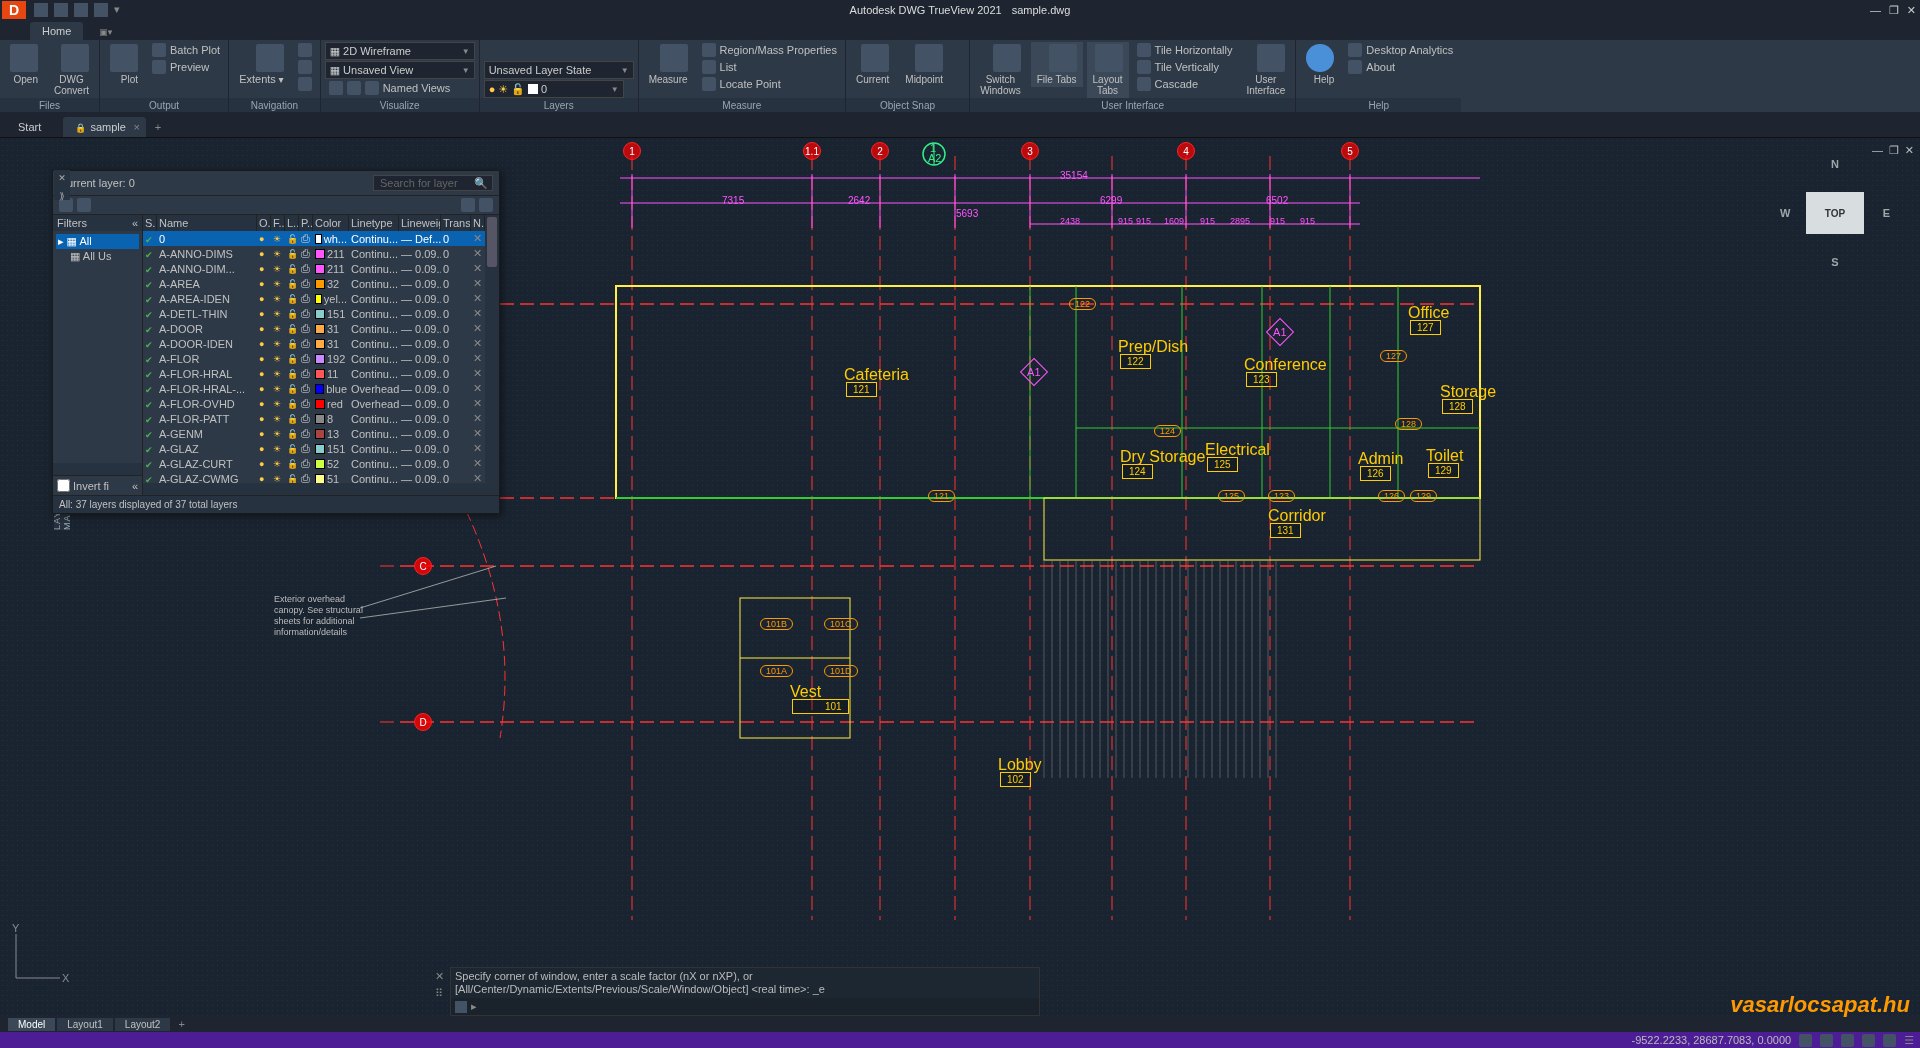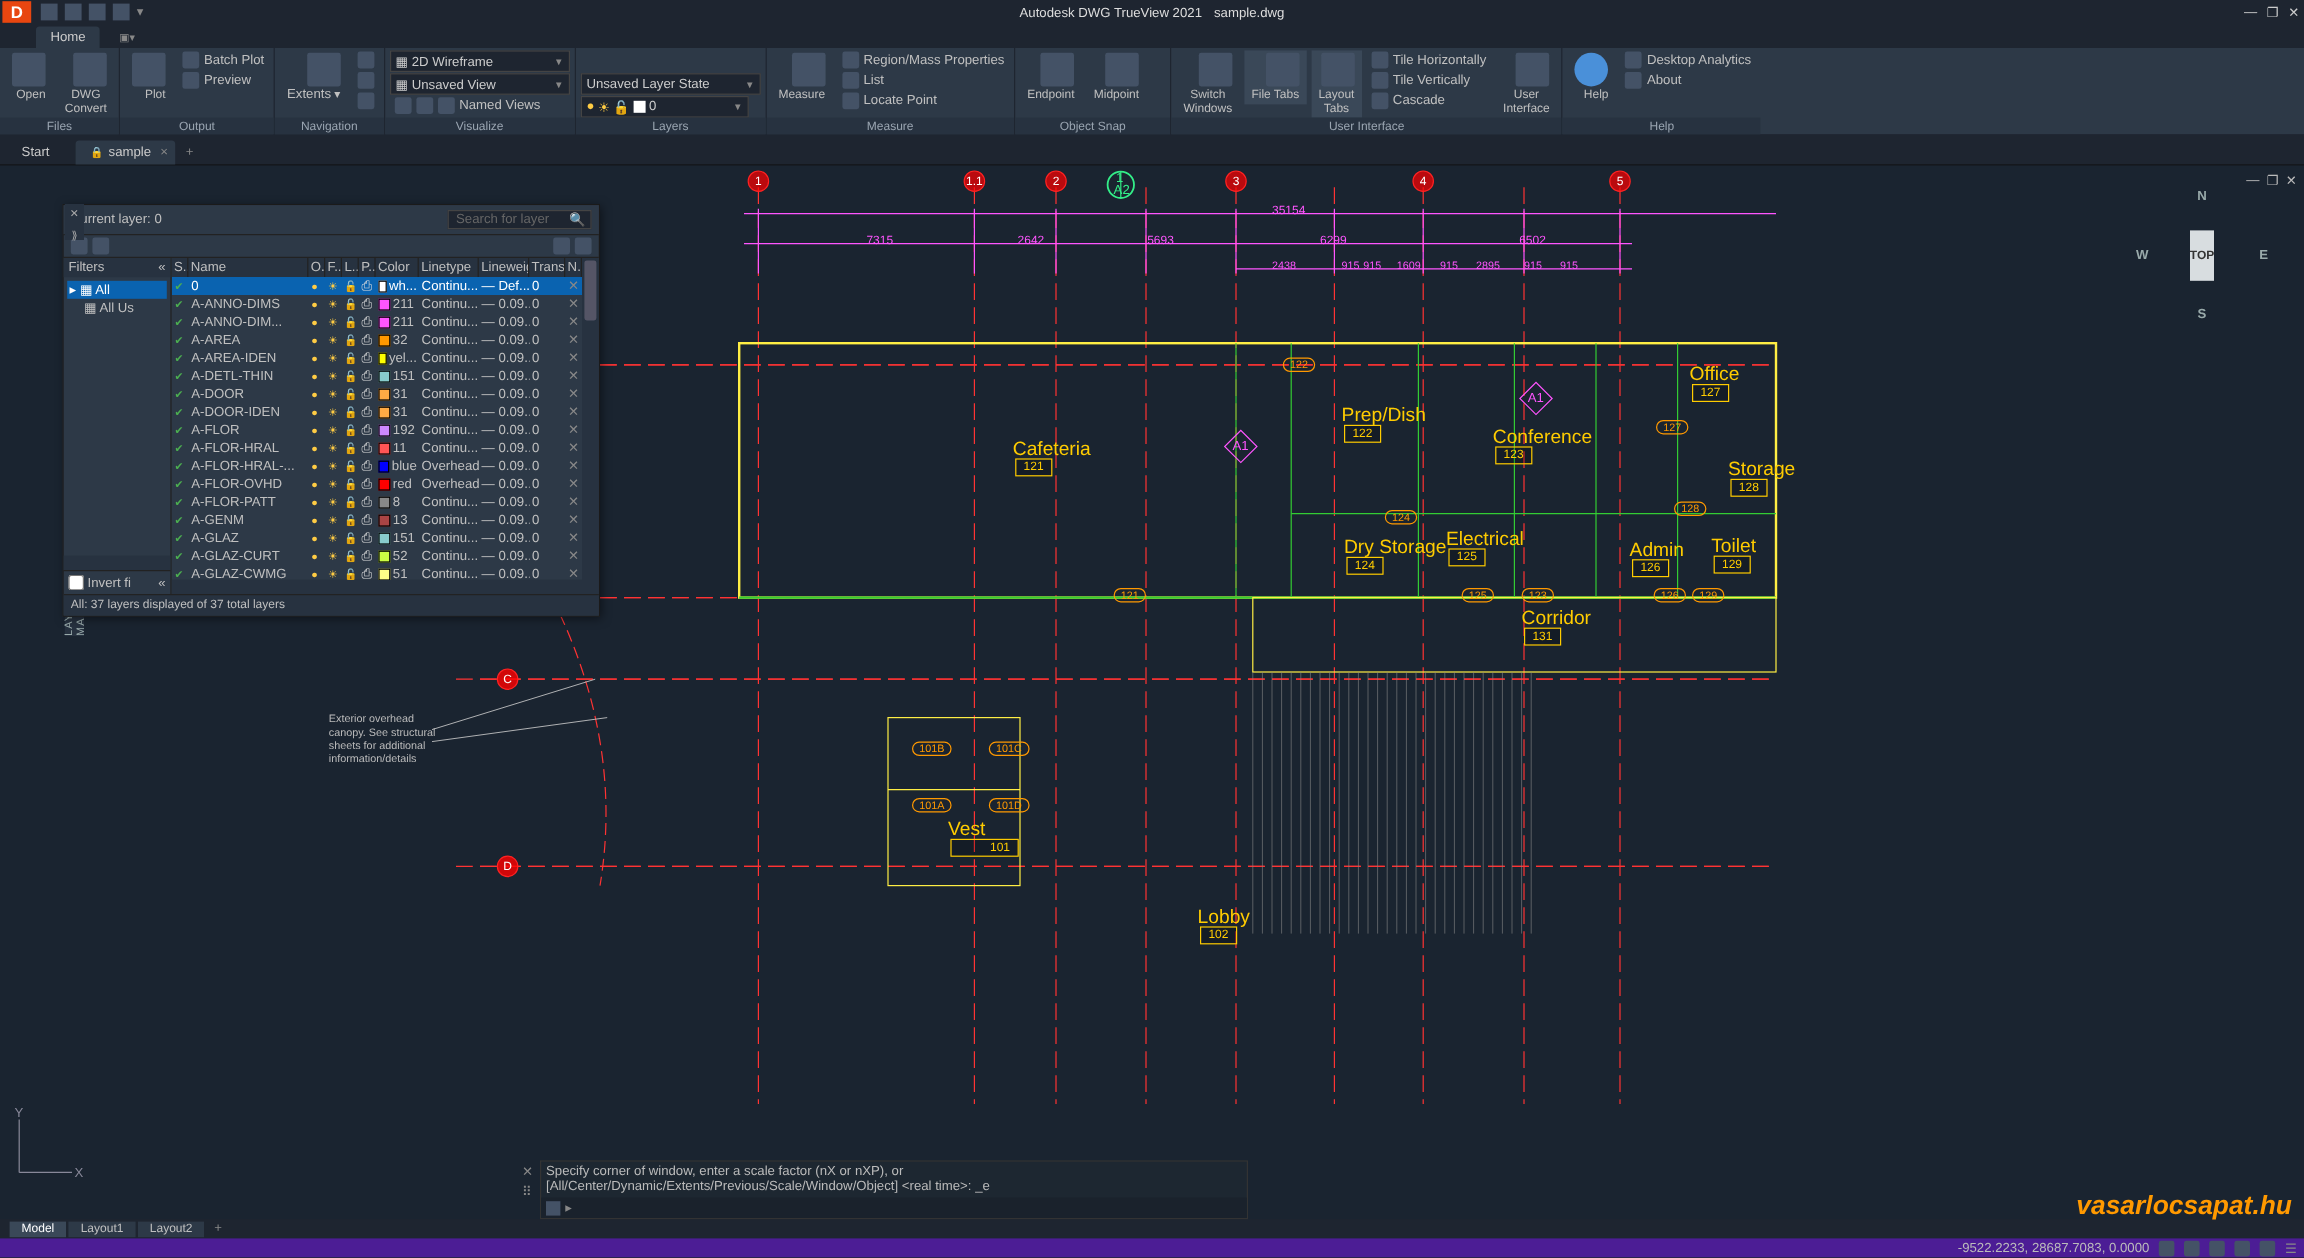--- a/index.html
+++ b/index.html
@@ -48,21 +48,21 @@
 .gridline-num.letter { background: rgba(255,0,0,0.8);}
 .dim-text { color: #ff55ff; font-size: 10px; position: absolute; }
 .room-label { color: #ffcc00; border: 1px solid #ffcc00; padding: 1px 6px; font-size: 10px; position: absolute; background: rgba(0,0,0,0.2); }
 .room-name { color: #ffcc00; font-size: 16px; position: absolute; }
 .door-tag { color: #ff9900; border: 1px solid #ff9900; border-radius: 8px; padding: 0px 5px; font-size: 9px; position: absolute; }
 .keynote { color: #ff55ff; border: 1px solid #ff55ff; transform: rotate(45deg); width: 20px; height: 20px; display:flex; align-items:center; justify-content:center; font-size: 9px; position: absolute; }
 .keynote span { transform: rotate(-45deg); }
 .note-text { color: #bbb; font-size: 9px; line-height: 11px; position: absolute; }
 
 .viewcube { position: absolute; top: 20px; right: 30px; width: 110px; height: 110px; display:flex; align-items:center; justify-content:center; color:#aab; }
-.viewcube .cube { width: 20px; height: 42px; background: #d8dde0; color: #333; display:flex; align-items:center; justify-content:center; font-size: 10px; font-weight:bold; }
+.viewcube .cube { width: 58px; height: 42px; background: #d8dde0; color: #333; display:flex; align-items:center; justify-content:center; font-size: 10px; font-weight:bold; }
 .viewcube .dir { position:absolute; font-weight:bold; font-size: 11px; color: #9aa; }
 .viewcube .n { top: 0; left: 50%; transform: translateX(-50%);}
 .viewcube .s { bottom: 0; left: 50%; transform: translateX(-50%);}
 .viewcube .e { right: 0; top: 50%; transform: translateY(-50%);}
 .viewcube .w { left: 0; top: 50%; transform: translateY(-50%);}
 
 .ucs-icon { position: absolute; left: 10px; bottom: 30px; color: #889; font-size: 11px; }
 .canvas-ctrl { position:absolute; top:6px; right:6px; display:flex; gap:6px; color:#bbb; font-size:12px;}
 
 
@@ -272,21 +272,21 @@
           </div>
       </div>
     </div>
     <div class="ribbon-group-title">Measure</div>
   </div>
 
   <div class="ribbon-group">
     <div class="ribbon-group-body">
       <div class="rb-big">
           <div class="ico"></div>
-          <div class="lbl">Endpoint</div>
+          <div class="lbl">Current</div>
         </div>
       <div class="rb-big">
           <div class="ico"></div>
           <div class="lbl">Midpoint</div>
         </div>
       <div class="rb-small-col" style="gap:2px">
         <div style="display:flex;gap:4px">
             <span class="ico"></span>
             <span class="ico"></span>
             <span class="ico"></span>
@@ -457,21 +457,21 @@
       <div class="gridline-num" style="left: 803px; top: 4px;">1.1</div>
       <div class="gridline-num" style="left: 871px; top: 4px;">2</div>
       <div class="gridline-num" style="left: 1021px; top: 4px;">3</div>
       <div class="gridline-num" style="left: 1177px; top: 4px;">4</div>
       <div class="gridline-num" style="left: 1341px; top: 4px;">5</div>
       <div class="gridline-num letter" style="left: 414px; top: 419px;">C</div>
       <div class="gridline-num letter" style="left: 414px; top: 575px;">D</div>
       <div class="dim-text" style="left: 1060px; top: 32px;">35154</div>
       <div class="dim-text" style="left: 722px; top: 57px;">7315</div>
       <div class="dim-text" style="left: 848px; top: 57px;">2642</div>
-      <div class="dim-text" style="left: 956px; top: 57px;">5693</div>
+      <div class="dim-text" style="left: 956px; top: 70px;">5693</div>
       <div class="dim-text" style="left: 1100px; top: 57px;">6299</div>
       <div class="dim-text" style="left: 1266px; top: 57px;">6502</div>
       <div class="dim-text" style="left: 1060px; top: 78px; font-size: 9px;">2438</div>
       <div class="dim-text" style="left: 1118px; top: 78px; font-size: 9px;">915</div>
       <div class="dim-text" style="left: 1136px; top: 78px; font-size: 9px;">915</div>
       <div class="dim-text" style="left: 1164px; top: 78px; font-size: 9px;">1609</div>
       <div class="dim-text" style="left: 1200px; top: 78px; font-size: 9px;">915</div>
       <div class="dim-text" style="left: 1230px; top: 78px; font-size: 9px;">2895</div>
       <div class="dim-text" style="left: 1270px; top: 78px; font-size: 9px;">915</div>
       <div class="dim-text" style="left: 1300px; top: 78px; font-size: 9px;">915</div>

